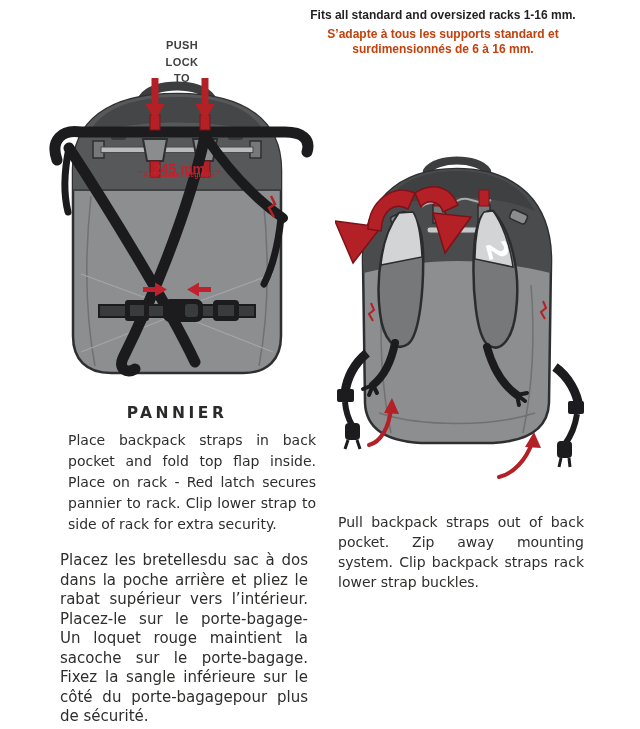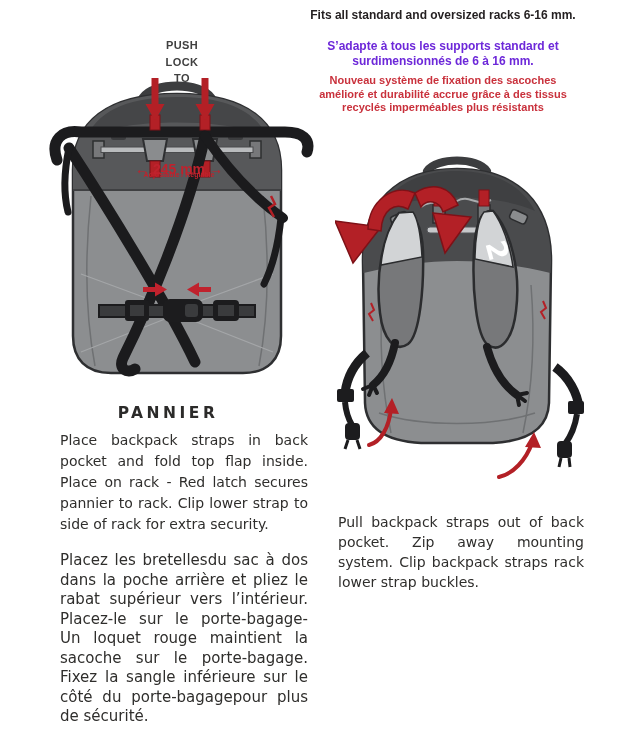--- a/index.html
+++ b/index.html
@@ -3,54 +3,53 @@
 <meta charset="utf-8">
 <style>
   html,body{margin:0;padding:0;background:#fff;}
   .page{position:relative;width:640px;height:729px;background:#ffffff;overflow:hidden;
         font-family:"Liberation Sans",sans-serif;color:#231f20;}
   .abs{position:absolute;}
 
   
   .hdr{left:283px;top:8px;width:320px;display:flex;flex-direction:column;align-items:center;text-align:center;}
   .fits-en{font-size:12px;font-weight:700;line-height:15px;color:#231f20;}
-  .fits-fr{font-size:12px;font-weight:700;line-height:15px;color:#6d28d9;max-width:262px;margin-top:16px;}
+  .fits-fr{font-size:12px;font-weight:700;line-height:15px;color:#c2410c;max-width:262px;margin-top:4px;}
   .imp-en{font-size:13px;font-weight:700;line-height:15px;color:#c9313c;max-width:243px;margin-top:9px;}
   .imp-fr{font-size:11px;font-weight:700;line-height:13.5px;color:#c9313c;max-width:252px;margin-top:5px;}
 
   
   .ptl{left:122px;top:37px;width:120px;text-align:center;font-size:11px;font-weight:700;
        line-height:16.5px;letter-spacing:.4px;color:#404040;}
 
   
   .mm{left:109px;top:161px;width:140px;text-align:center;font-size:14px;font-weight:700;color:#c0222d;}
   .adj{left:109px;top:171px;width:140px;text-align:center;font-size:7px;font-weight:700;color:#c0222d;}
 
   
   .sec-title{width:248px;text-align:center;font-size:15.5px;font-weight:700;letter-spacing:3.5px;color:#2b2a29;
              font-family:"DejaVu Sans",sans-serif;}
   .para{width:248px;text-align:justify;font-family:"DejaVu Sans",sans-serif;color:#2f2e2c;}
-  .pan-title{left:44px;top:404px;}
-  .pan-en{left:60px;top:430px;font-size:14px;line-height:21px;}
+  .pan-title{left:53px;top:404px;}
+  .pan-en{left:68px;top:430px;font-size:14px;line-height:21px;}
   .pan-fr{left:60px;top:551px;font-size:15px;line-height:19.5px;}
   .bp-title{left:338px;top:486px;width:246px;}
   .bp-en{left:338px;top:512px;width:246px;font-size:14px;line-height:20px;}
   .bp-fr{left:338px;top:605px;width:246px;font-size:13.5px;line-height:20.5px;}
 
   svg{display:block;}
 </style>
 </head>
 <body>
 
 <div class="page">
 
   <div class="abs hdr">
-    <div class="fits-en">Fits all standard and oversized racks 6-16 mm.</div>
+    <div class="fits-en">Fits all standard and oversized racks 1-16 mm.</div>
     <div class="fits-fr">S’adapte à tous les supports standard et surdimensionnés de 6 à 16 mm.</div>
-    <div class="imp-fr">Nouveau système de fixation des sacoches amélioré et durabilité accrue grâce à des tissus recyclés imperméables plus résistants</div>
   </div>
 
   <div class="abs ptl">
     <div>PUSH</div>
     <div>LOCK</div>
     <div>TO</div>
   </div>
 
   <svg class="abs" style="left:45px;top:78px;" width="280" height="300" viewBox="0 0 280 300">
     <path d="M98,20 C108,4 156,4 166,20" stroke="#3c3d3f" stroke-width="9" fill="none" stroke-linecap="round"></path>

